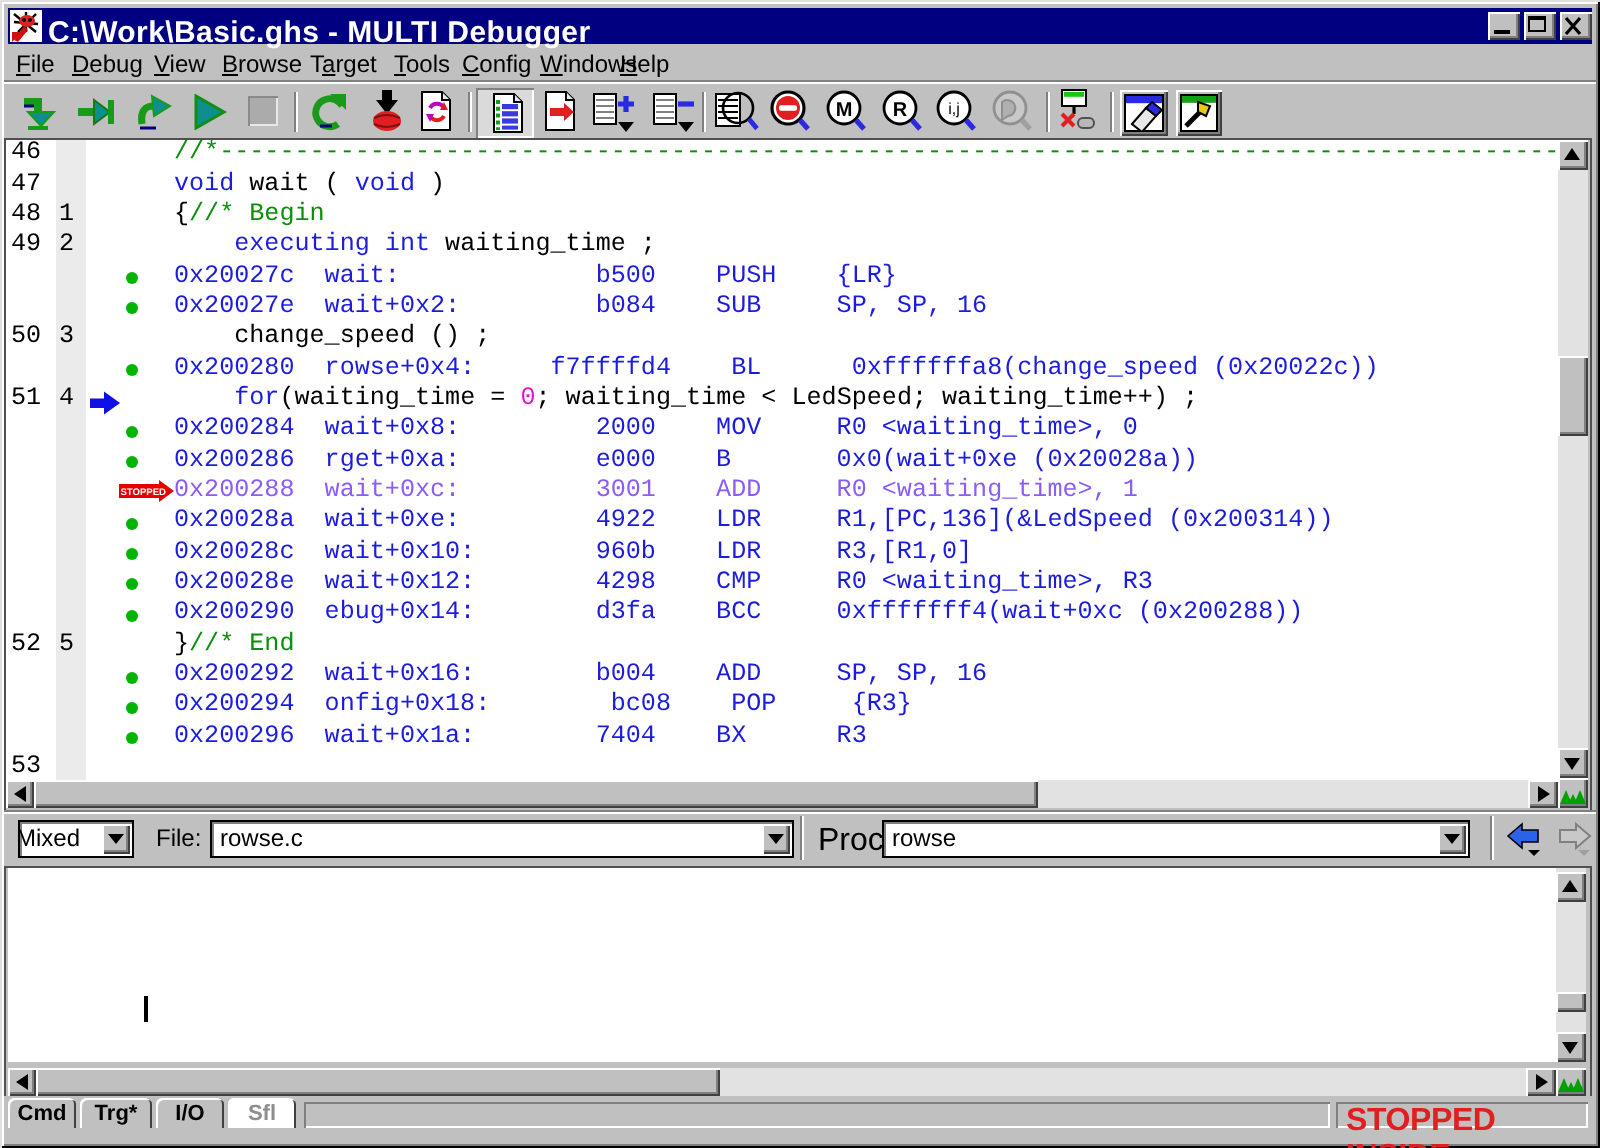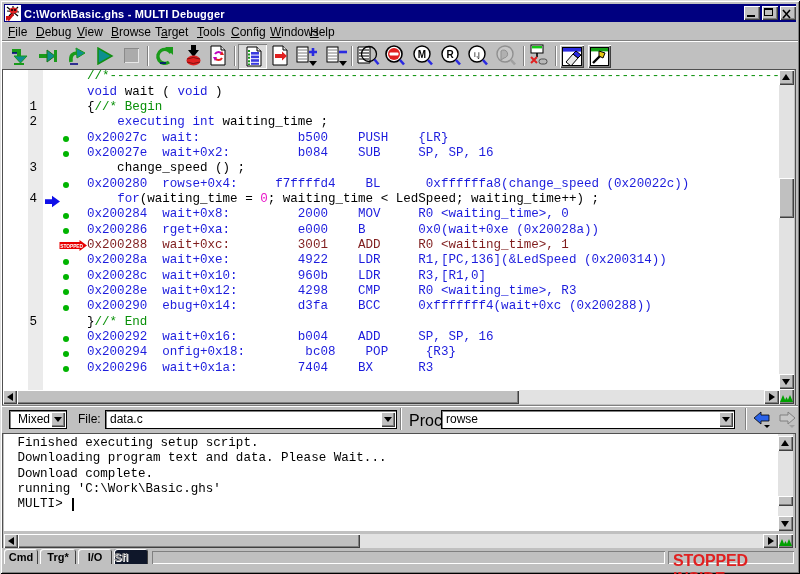--- a/index.html
+++ b/index.html
@@ -1,20 +1,20 @@
 <!DOCTYPE html>
 <html><head><meta charset="utf-8"><style>
 *{margin:0;padding:0;box-sizing:border-box}
 html,body{width:800px;height:574px}
 body{position:relative;background:#c0c0c0;font-family:"Liberation Sans",sans-serif;overflow:hidden}
 .abs{position:absolute}
 .mono{font-family:"Liberation Mono",monospace;font-size:12.55px;line-height:15.35px;white-space:pre}
 .btn{background:#c0c0c0;box-shadow:inset 1px 1px 0 #ffffff,inset -1px -1px 0 #404040,inset -2px -2px 0 #808080}
 .tri{width:0;height:0;position:absolute}
-.b{color:#1c1cdd}.g{color:#089008}.r{color:#7f1d1d}.m{color:#e813c8}
+.b{color:#1c1cdd}.g{color:#089008}.r{color:#8b5cf6}.m{color:#e813c8}
 .dot{position:absolute;width:6px;height:6px;border-radius:50%;background:#00b400}
 .sbtn{position:absolute;background:#c0c0c0;box-shadow:inset 1px 1px 0 #ffffff,inset -1px -1px 0 #404040,inset -2px -2px 0 #808080}
 .ditherv{background:#e2e2e2}
 .combo{position:absolute;background:#fff;border:1px solid #000;box-shadow:inset 1px 1px 0 #808080}
 .cbtn{position:absolute;background:#c0c0c0;box-shadow:inset 1px 1px 0 #ffffff,inset -1px -1px 0 #404040,inset -2px -2px 0 #808080}
 .downarr{position:absolute;width:0;height:0;border-left:4px solid transparent;border-right:4px solid transparent;border-top:5px solid #000}
 </style></head>
 <body>
 
 <div class="abs" style="left:0;top:0;width:800px;height:574px;box-shadow:inset 1px 1px 0 #dfdfdf,inset -1px -1px 0 #000000,inset 2px 2px 0 #ffffff,inset -2px -2px 0 #808080"></div>
@@ -27,21 +27,21 @@
       <line x1="13" y1="2" x2="4" y2="11"></line>
       <line x1="8" y1="1" x2="8" y2="11"></line>
       <line x1="2" y1="6" x2="14" y2="7"></line>
     </g>
  <ellipse cx="8.5" cy="5.5" rx="4" ry="3" fill="#e02020"></ellipse>
  <circle cx="7" cy="5" r="1" fill="#000"></circle>
     <circle cx="10" cy="5" r="1" fill="#000"></circle>
  <path d="M2 15 L7 8 L9 10 L4 16 Z" fill="#d01010"></path>
  <path d="M1 11 L6 11 L1 16 Z" fill="#d01010"></path>
 </svg>
-<div class="abs" style="left:24px;top:7.5px;color:#fff;font-weight:bold;font-size:11px;letter-spacing:0.2px">C:\Work\Basic.ghs - MULTI Debugger</div>
+<div class="abs" style="left:24px;top:7.5px;color:#fff;font-weight:bold;font-size:15px;letter-spacing:0.2px">C:\Work\Basic.ghs - MULTI Debugger</div>
 <div class="btn abs" style="left:744px;top:6px;width:16px;height:14px">
     <div class="abs" style="left:3px;top:9px;width:8px;height:2px;background:#000"></div>
   </div>
 <div class="btn abs" style="left:762px;top:6px;width:16px;height:14px">
     <div class="abs" style="left:2px;top:2px;width:9px;height:8px;border:1px solid #000;border-top:2px solid #000"></div>
   </div>
 <div class="btn abs" style="left:780px;top:6px;width:16px;height:14px"><svg width="14" height="12">
       <path d="M3 2 L10 10 M10 2 L3 10" stroke="#000" stroke-width="1.6"></path>
     </svg></div>
 
@@ -195,20 +195,41 @@
 <svg class="abs" style="left:590px;top:47px" width="19" height="19" viewBox="0 0 19 19">
  <rect x="0.5" y="0.5" width="18" height="18" fill="#fff" stroke="#000"></rect>
     <rect x="1" y="1" width="17" height="3.4" fill="#14a014"></rect>
  <path d="M3 16 l8 -8" stroke="#000" stroke-width="2.4"></path>
     <path d="M9 4 l6 2 l-2 5 l-4 -2 z" fill="#e8c814" stroke="#000"></path>
 </svg>
 
 <div class="abs" style="left:2px;top:69px;width:794px;height:336px;background:#c0c0c0;box-shadow:inset 1px 1px 0 #505050,inset -1px 0 0 #505050"></div>
 <div class="abs" style="left:3px;top:70px;width:776px;height:320px;background:#ffffff;overflow:hidden">
   <div class="abs" style="left:25px;top:0;width:15px;height:320px;background:#ebebeb"></div>
+  <pre class="mono abs" style="left:2.5px;top:-0.8px">46
+47
+48
+49
+
+
+50
+
+51
+
+
+
+
+
+
+
+52
+
+
+
+53</pre>
   <pre class="mono abs" style="left:26.5px;top:-0.8px"> 
 
 1
 2
 
 
 3
 
 4
 
@@ -286,27 +307,27 @@
     <g fill="#00a000">
       <path d="M0 10 L3 3 L6 10 z"></path>
       <path d="M4 10 L6.5 5 L9 10 z"></path>
       <path d="M7 10 L10 3 L13 10 z"></path>
     </g>
   </svg>
 
 <div class="abs" style="left:2px;top:405px;width:796px;height:1px;background:#808080"></div>
 <div class="abs" style="left:2px;top:406px;width:796px;height:1px;background:#ffffff"></div>
 <div class="combo" style="left:9px;top:410px;width:58px;height:19px"></div>
-<div class="abs" style="left:18px;top:412px;font-size:12px">Mixed</div>
+<div class="abs" style="left:8px;top:412px;font-size:12px">Mixed</div>
 <div class="cbtn" style="left:51px;top:412px;width:14px;height:15px">
     <div class="downarr" style="left:3px;top:5px"></div>
   </div>
 <div class="abs" style="left:78px;top:412px;font-size:12px">File:</div>
 <div class="combo" style="left:105px;top:410px;width:292px;height:19px"></div>
-<div class="abs" style="left:110px;top:412px;font-size:12px">data.c</div>
+<div class="abs" style="left:110px;top:412px;font-size:12px">rowse.c</div>
 <div class="cbtn" style="left:381px;top:412px;width:14px;height:15px">
     <div class="downarr" style="left:3px;top:5px"></div>
   </div>
 <div class="abs" style="left:400px;top:408px;width:1px;height:22px;background:#808080"></div>
 <div class="abs" style="left:401px;top:408px;width:1px;height:22px;background:#ffffff"></div>
 <div class="abs" style="left:409px;top:412px;font-size:16px">Proc:</div>
 <div class="combo" style="left:441px;top:410px;width:294px;height:19px"></div>
 <div class="abs" style="left:446px;top:412px;font-size:12px">rowse</div>
 <div class="cbtn" style="left:719px;top:412px;width:14px;height:15px">
     <div class="downarr" style="left:3px;top:5px"></div>
@@ -317,25 +338,20 @@
  <path d="M8 2 L1 8 L8 14 V11 H16 V5 H8 z" fill="#2a62e8" stroke="#000" stroke-width="0.8"></path>
  <path d="M11 15 h6 l-3 3 z" fill="#000"></path>
 </svg>
 <svg class="abs" style="left:778px;top:410px" width="18" height="18" viewBox="0 0 18 18">
  <path d="M10 2 L17 8 L10 14 V11 H2 V5 H10 z" fill="#c8c8c8" stroke="#808080" stroke-width="1"></path>
  <path d="M11 15 h6 l-3 3 z" fill="#a0a0a0"></path>
 </svg>
 
 <div class="abs" style="left:2px;top:433px;width:794px;height:115px;background:#c0c0c0;box-shadow:inset 1px 1px 0 #505050,inset -1px 0 0 #505050"></div>
 <div class="abs" style="left:4px;top:434px;width:774px;height:97px;background:#ffffff;overflow:hidden">
-<pre class="mono abs" style="left:13.5px;top:2px">Finished executing setup script.
-Downloading program text and data. Please Wait...
-Download complete.
-running 'C:\Work\Basic.ghs'
-MULTI&gt; </pre>
 <div class="abs" style="left:67.5px;top:64px;width:2px;height:13px;background:#000"></div>
 </div>
 <div class="abs ditherv" style="left:778px;top:434px;width:15px;height:97px"></div>
 <div class="sbtn" style="left:778px;top:436px;width:15px;height:15px">
     <div class="tri" style="left:3px;top:4px;border-left:4.5px solid transparent;border-right:4.5px solid transparent;border-bottom:6px solid #000"></div>
   </div>
 <div class="sbtn" style="left:778px;top:516px;width:15px;height:15px">
     <div class="tri" style="left:3px;top:5px;border-left:4.5px solid transparent;border-right:4.5px solid transparent;border-top:6px solid #000"></div>
   </div>
 <div class="sbtn" style="left:778px;top:496px;width:15px;height:10px"></div>
@@ -352,16 +368,16 @@
     <g fill="#00a000">
       <path d="M0 10 L3 3 L6 10 z"></path>
       <path d="M4 10 L6.5 5 L9 10 z"></path>
       <path d="M7 10 L10 3 L13 10 z"></path>
     </g>
   </svg>
 
 <div class="abs" style="left:4px;top:549px;width:34px;height:15px;background:#c0c0c0;border-radius:3px 3px 0 0;box-shadow:inset 1px 1px 0 #ffffff,inset -1px 0 0 #404040;text-align:center;font-size:11px;font-weight:bold;padding-top:1.5px">Cmd</div>
 <div class="abs" style="left:40px;top:549px;width:36px;height:15px;background:#c0c0c0;border-radius:3px 3px 0 0;box-shadow:inset 1px 1px 0 #ffffff,inset -1px 0 0 #404040;text-align:center;font-size:11px;font-weight:bold;padding-top:1.5px">Trg*</div>
 <div class="abs" style="left:78px;top:549px;width:34px;height:15px;background:#c0c0c0;border-radius:3px 3px 0 0;box-shadow:inset 1px 1px 0 #ffffff,inset -1px 0 0 #404040;text-align:center;font-size:11px;font-weight:bold;padding-top:1.5px">I/O</div>
-<div class="abs" style="left:114px;top:549px;width:34px;height:15px;background:#0f172a;border-radius:3px 3px 0 0;box-shadow:inset 1px 1px 0 #ffffff,inset -1px 0 0 #404040;font-size:11px;font-weight:bold;padding-top:1.5px;color:#8e8e8e;text-shadow:1px 1px 0 #ffffff">Sfl</div>
+<div class="abs" style="left:114px;top:549px;width:34px;height:15px;background:#ffffff;border-radius:3px 3px 0 0;box-shadow:inset 1px 1px 0 #ffffff,inset -1px 0 0 #404040;text-align:center;font-size:11px;font-weight:bold;padding-top:1.5px;color:#8e8e8e;text-shadow:1px 1px 0 #ffffff">Sfl</div>
 <div class="abs" style="left:152px;top:551px;width:513px;height:13px;box-shadow:inset 1px 1px 0 #808080,inset -1px -1px 0 #ffffff"></div>
 <div class="abs" style="left:668px;top:551px;width:126px;height:13px;box-shadow:inset 1px 1px 0 #808080,inset -1px -1px 0 #ffffff"></div>
 <div class="abs" style="left:673px;top:552px;font-size:16px;font-weight:bold;letter-spacing:-0.2px;color:#e02020">STOPPED INSIDE</div>
 
 </body></html>

